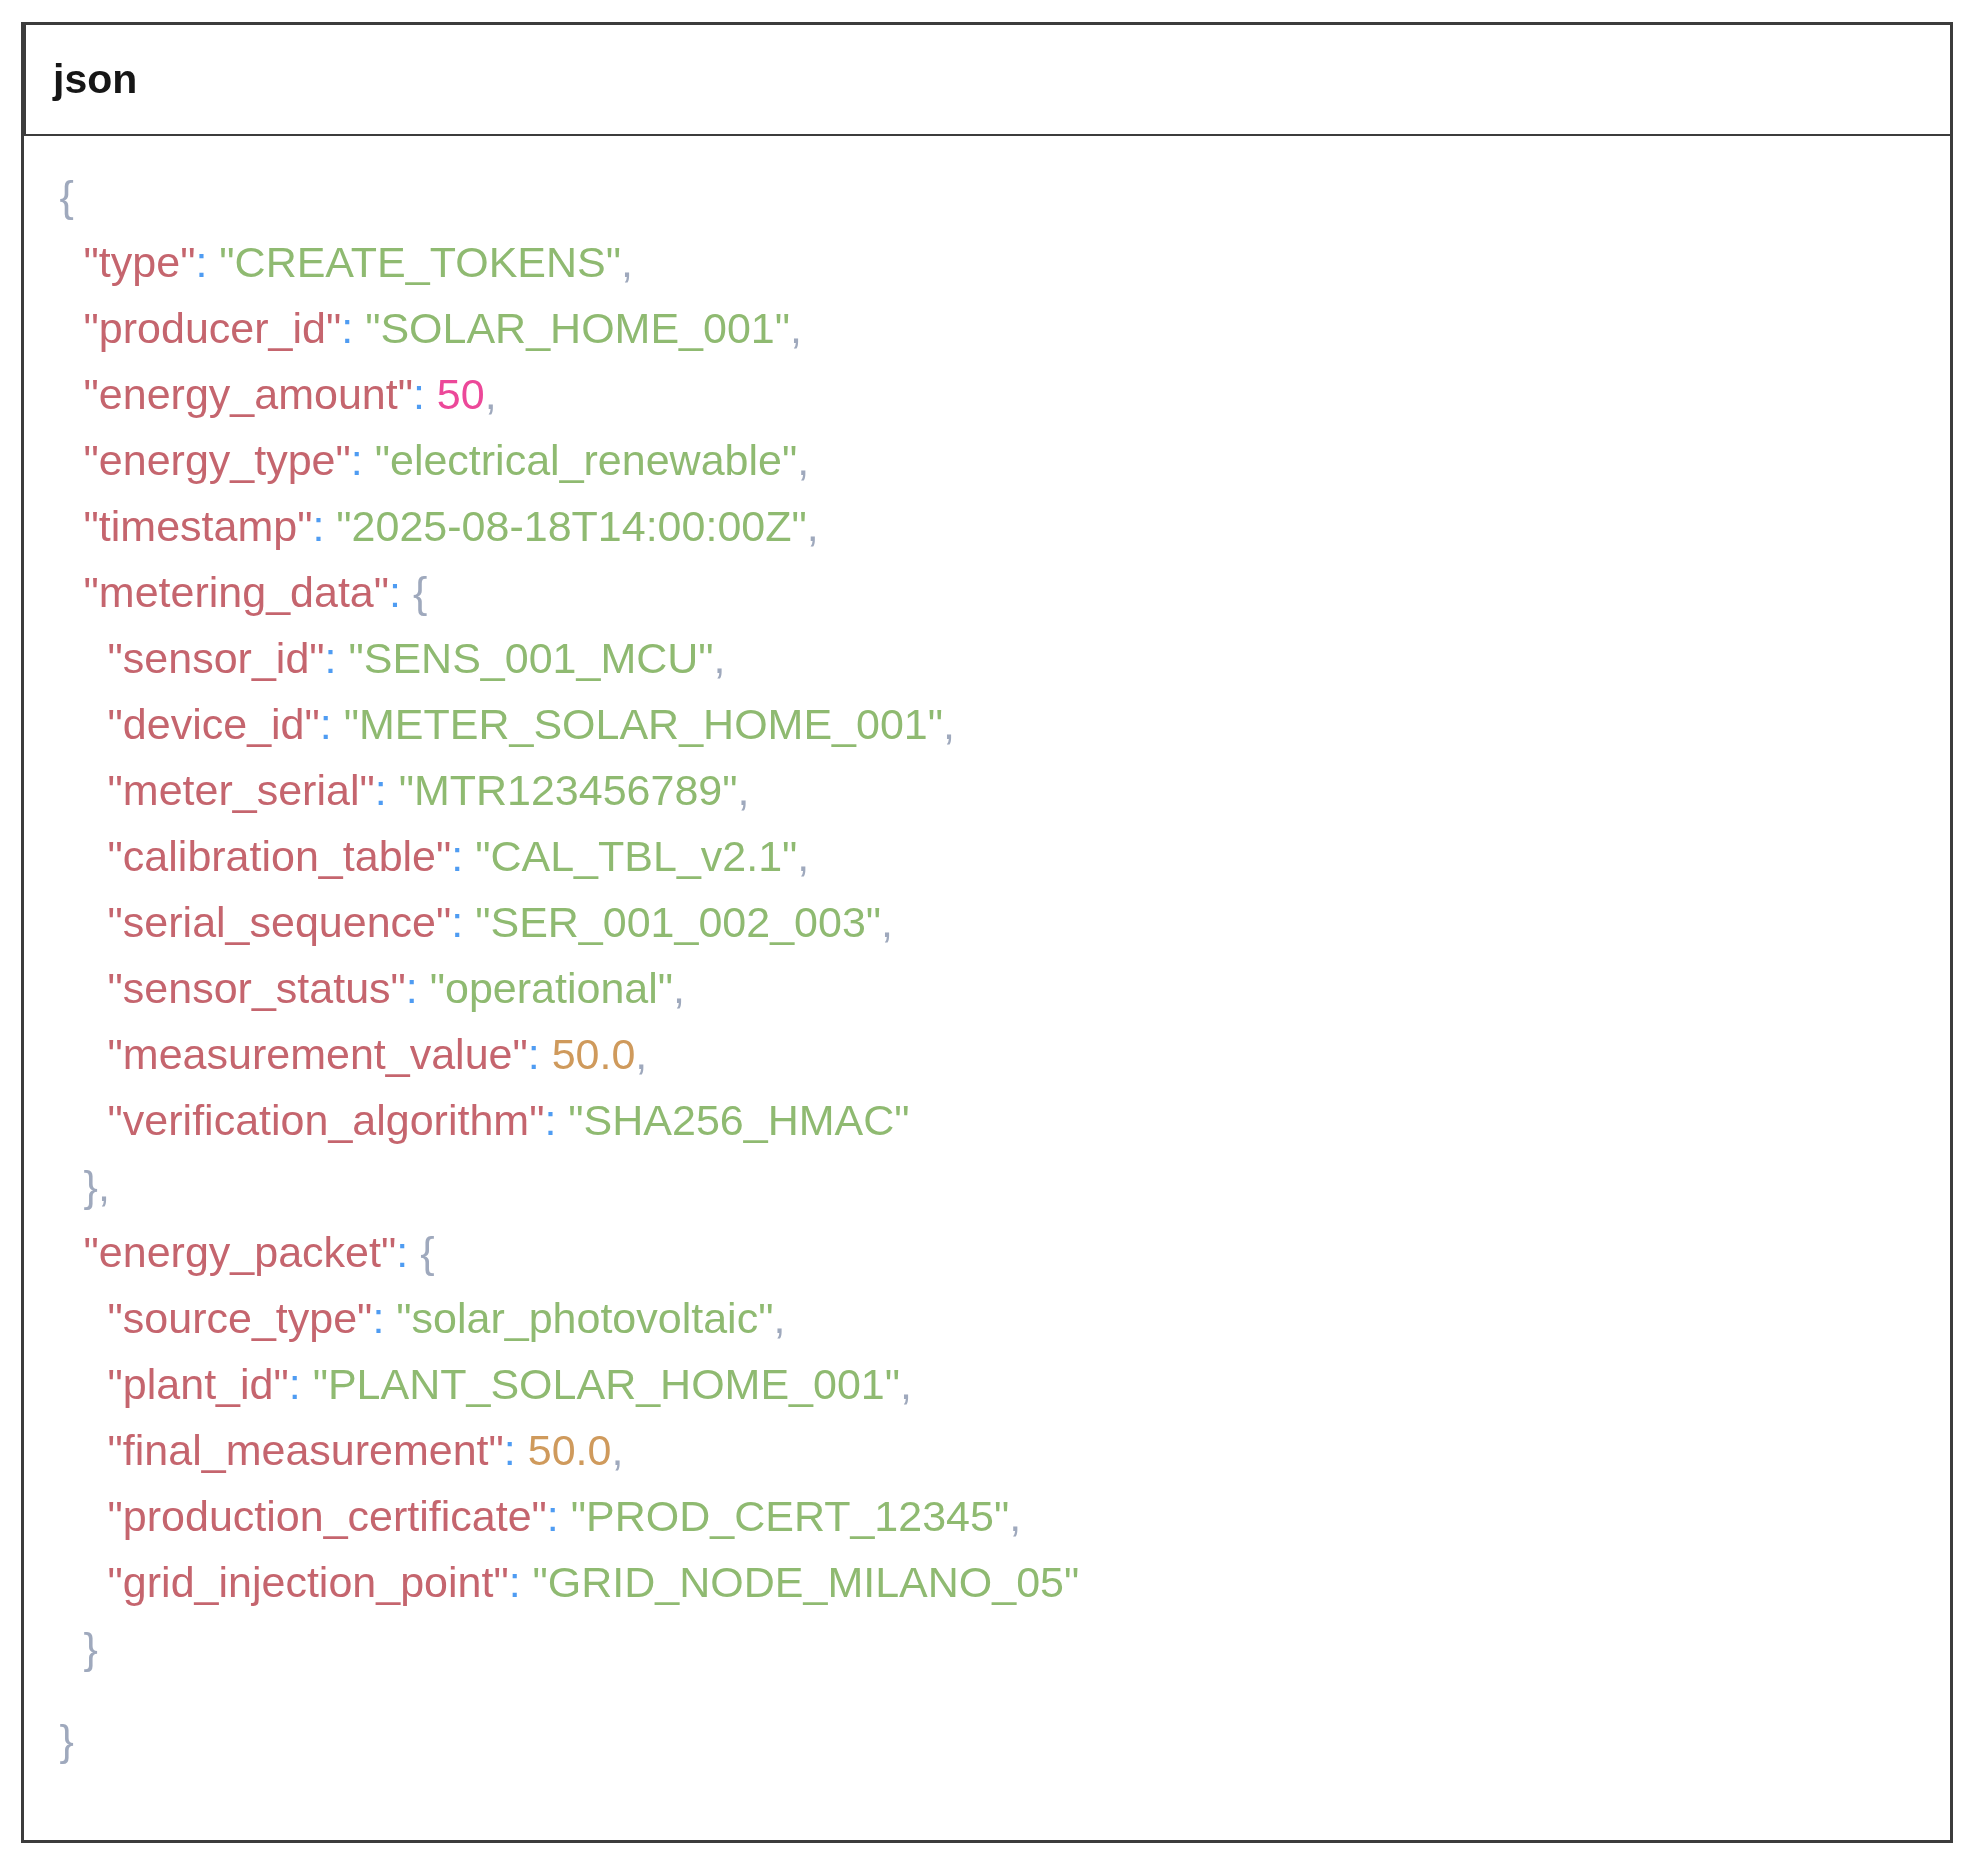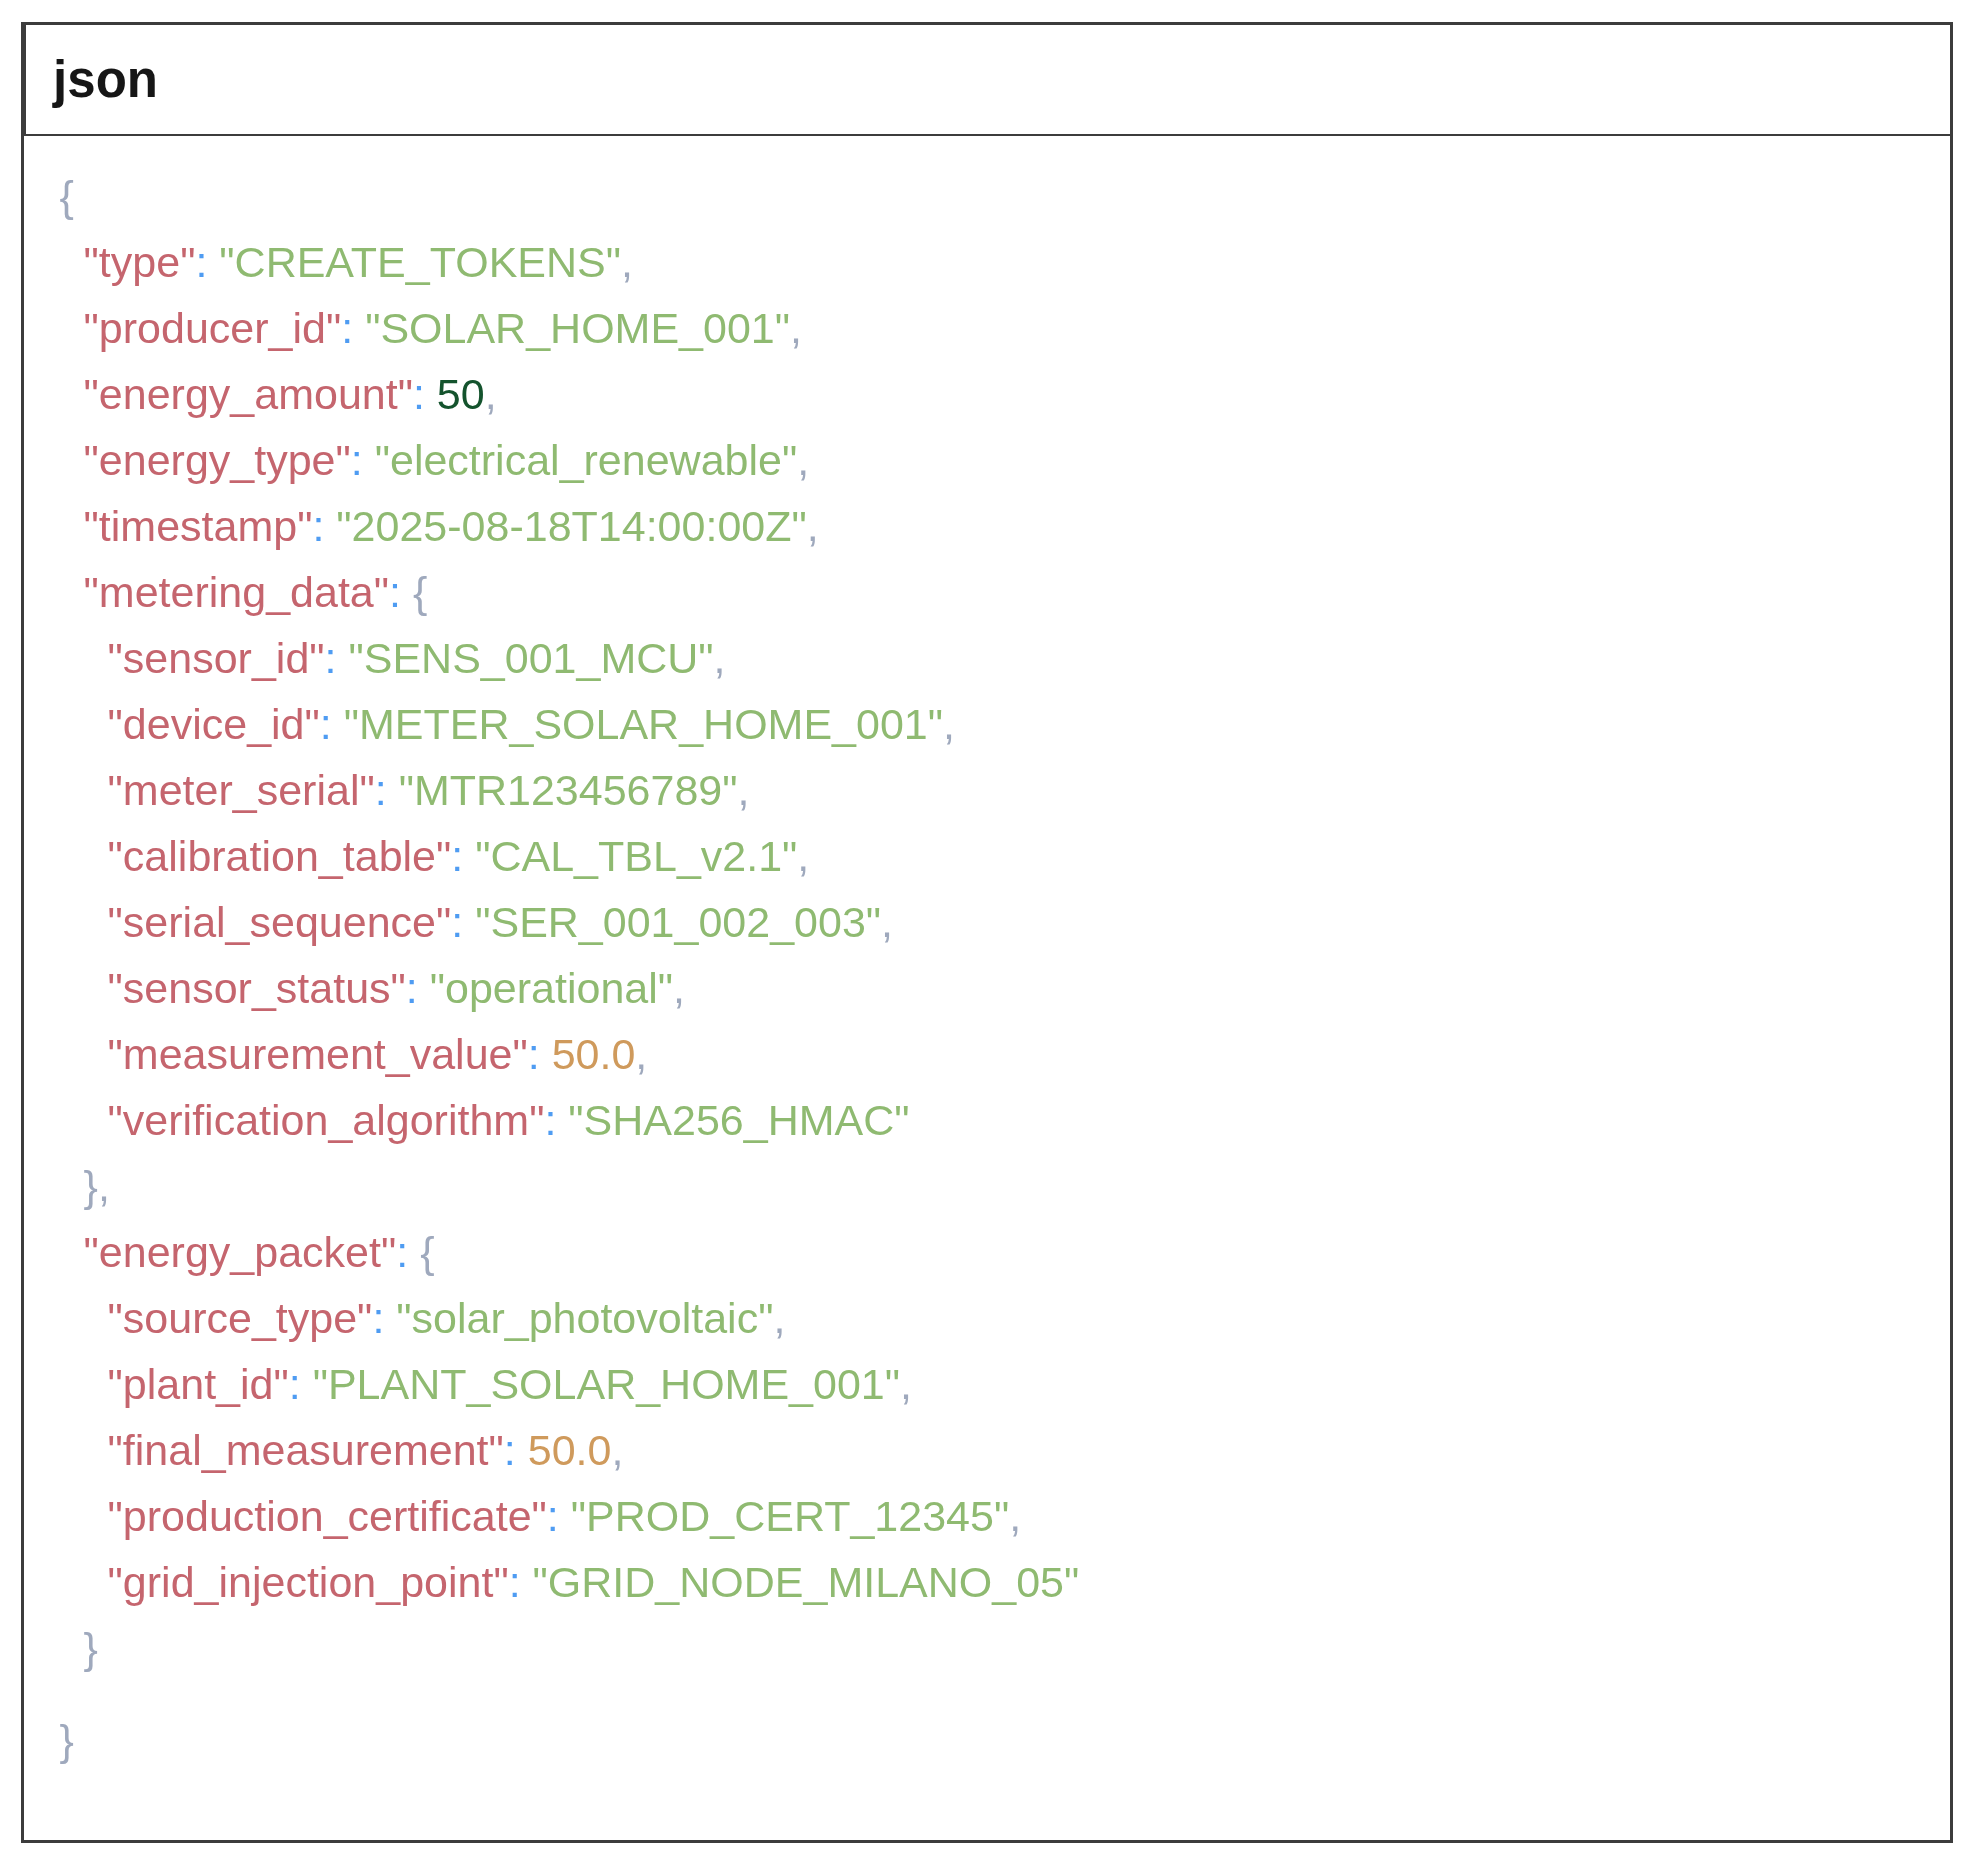--- a/index.html
+++ b/index.html
@@ -41,21 +41,21 @@
     color: #161616;
     letter-spacing: 0px;
   }
   .lang-cell {
     width: 250px;
     box-sizing: border-box;
     border-left: 2.6px solid #3c3c3c;
     display: flex;
     align-items: center;
     padding-left: 27.5px;
-    font-size: 51px;
+    font-size: 41px;
     font-weight: bold;
     color: #161616;
   }
   .code-area {
     padding-top: 27.5px;
     padding-bottom: 34px;
     font-size: 43px;
   }
   .code-line {
     line-height: 66px;
@@ -73,21 +73,21 @@
 <div class="panel">
   <div class="panel-header">
     <div class="lang-cell">
       <span>json</span>
     </div>
   </div>
   <div class="code-area">
       <div class="code-line" style="padding-left: 36px;"><span class="tok tok-punct" style="color: rgb(159, 169, 189);">{</span></div>
       <div class="code-line" style="padding-left: 60px;"><span class="tok tok-key" style="color: rgb(197, 101, 110);">"type"</span><span class="tok tok-colon" style="color: rgb(79, 156, 242);">: </span><span class="tok tok-string" style="color: rgb(143, 186, 113);">"CREATE_TOKENS"</span><span class="tok tok-punct" style="color: rgb(159, 169, 189);">,</span></div>
       <div class="code-line" style="padding-left: 60px;"><span class="tok tok-key" style="color: rgb(197, 101, 110);">"producer_id"</span><span class="tok tok-colon" style="color: rgb(79, 156, 242);">: </span><span class="tok tok-string" style="color: rgb(143, 186, 113);">"SOLAR_HOME_001"</span><span class="tok tok-punct" style="color: rgb(159, 169, 189);">,</span></div>
-      <div class="code-line" style="padding-left: 60px;"><span class="tok tok-key" style="color: rgb(197, 101, 110);">"energy_amount"</span><span class="tok tok-colon" style="color: rgb(79, 156, 242);">: </span><span class="tok tok-number" style="color: #14532d;">50</span><span class="tok tok-punct" style="color: rgb(159, 169, 189);">,</span></div>
+      <div class="code-line" style="padding-left: 60px;"><span class="tok tok-key" style="color: rgb(197, 101, 110);">"energy_amount"</span><span class="tok tok-colon" style="color: rgb(79, 156, 242);">: </span><span class="tok tok-number" style="color: #ec4899;">50</span><span class="tok tok-punct" style="color: rgb(159, 169, 189);">,</span></div>
       <div class="code-line" style="padding-left: 60px;"><span class="tok tok-key" style="color: rgb(197, 101, 110);">"energy_type"</span><span class="tok tok-colon" style="color: rgb(79, 156, 242);">: </span><span class="tok tok-string" style="color: rgb(143, 186, 113);">"electrical_renewable"</span><span class="tok tok-punct" style="color: rgb(159, 169, 189);">,</span></div>
       <div class="code-line" style="padding-left: 60px;"><span class="tok tok-key" style="color: rgb(197, 101, 110);">"timestamp"</span><span class="tok tok-colon" style="color: rgb(79, 156, 242);">: </span><span class="tok tok-string" style="color: rgb(143, 186, 113);">"2025-08-18T14:00:00Z"</span><span class="tok tok-punct" style="color: rgb(159, 169, 189);">,</span></div>
       <div class="code-line" style="padding-left: 60px;"><span class="tok tok-key" style="color: rgb(197, 101, 110);">"metering_data"</span><span class="tok tok-colon" style="color: rgb(79, 156, 242);">: </span><span class="tok tok-punct" style="color: rgb(159, 169, 189);">{</span></div>
       <div class="code-line" style="padding-left: 84px;"><span class="tok tok-key" style="color: rgb(197, 101, 110);">"sensor_id"</span><span class="tok tok-colon" style="color: rgb(79, 156, 242);">: </span><span class="tok tok-string" style="color: rgb(143, 186, 113);">"SENS_001_MCU"</span><span class="tok tok-punct" style="color: rgb(159, 169, 189);">,</span></div>
       <div class="code-line" style="padding-left: 84px;"><span class="tok tok-key" style="color: rgb(197, 101, 110);">"device_id"</span><span class="tok tok-colon" style="color: rgb(79, 156, 242);">: </span><span class="tok tok-string" style="color: rgb(143, 186, 113);">"METER_SOLAR_HOME_001"</span><span class="tok tok-punct" style="color: rgb(159, 169, 189);">,</span></div>
       <div class="code-line" style="padding-left: 84px;"><span class="tok tok-key" style="color: rgb(197, 101, 110);">"meter_serial"</span><span class="tok tok-colon" style="color: rgb(79, 156, 242);">: </span><span class="tok tok-string" style="color: rgb(143, 186, 113);">"MTR123456789"</span><span class="tok tok-punct" style="color: rgb(159, 169, 189);">,</span></div>
       <div class="code-line" style="padding-left: 84px;"><span class="tok tok-key" style="color: rgb(197, 101, 110);">"calibration_table"</span><span class="tok tok-colon" style="color: rgb(79, 156, 242);">: </span><span class="tok tok-string" style="color: rgb(143, 186, 113);">"CAL_TBL_v2.1"</span><span class="tok tok-punct" style="color: rgb(159, 169, 189);">,</span></div>
       <div class="code-line" style="padding-left: 84px;"><span class="tok tok-key" style="color: rgb(197, 101, 110);">"serial_sequence"</span><span class="tok tok-colon" style="color: rgb(79, 156, 242);">: </span><span class="tok tok-string" style="color: rgb(143, 186, 113);">"SER_001_002_003"</span><span class="tok tok-punct" style="color: rgb(159, 169, 189);">,</span></div>
       <div class="code-line" style="padding-left: 84px;"><span class="tok tok-key" style="color: rgb(197, 101, 110);">"sensor_status"</span><span class="tok tok-colon" style="color: rgb(79, 156, 242);">: </span><span class="tok tok-string" style="color: rgb(143, 186, 113);">"operational"</span><span class="tok tok-punct" style="color: rgb(159, 169, 189);">,</span></div>
       <div class="code-line" style="padding-left: 84px;"><span class="tok tok-key" style="color: rgb(197, 101, 110);">"measurement_value"</span><span class="tok tok-colon" style="color: rgb(79, 156, 242);">: </span><span class="tok tok-number" style="color: rgb(207, 154, 92);">50.0</span><span class="tok tok-punct" style="color: rgb(159, 169, 189);">,</span></div>

